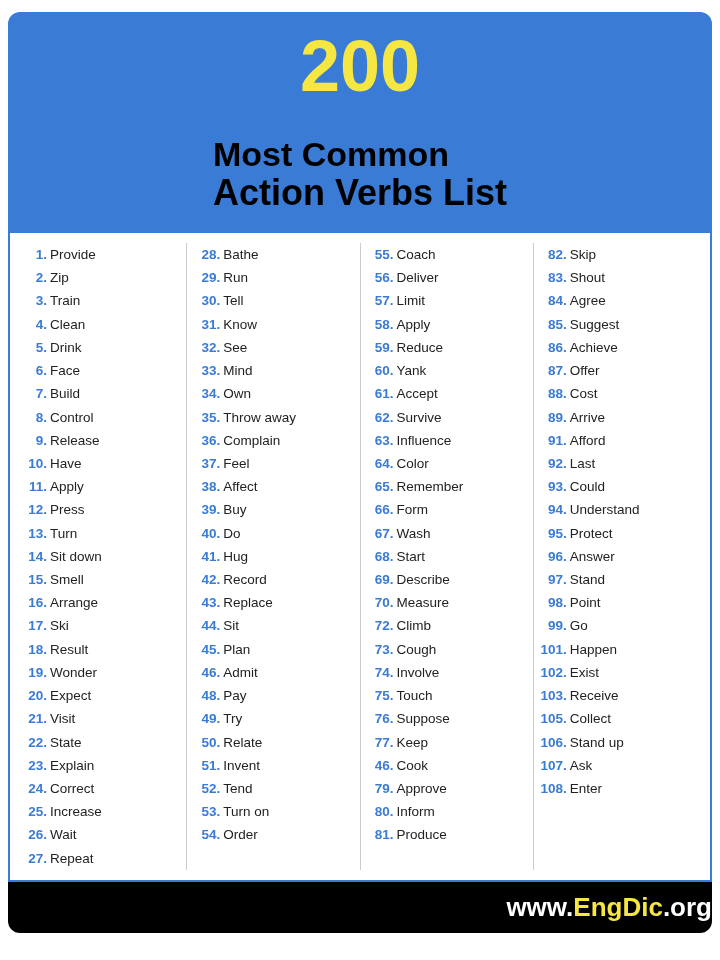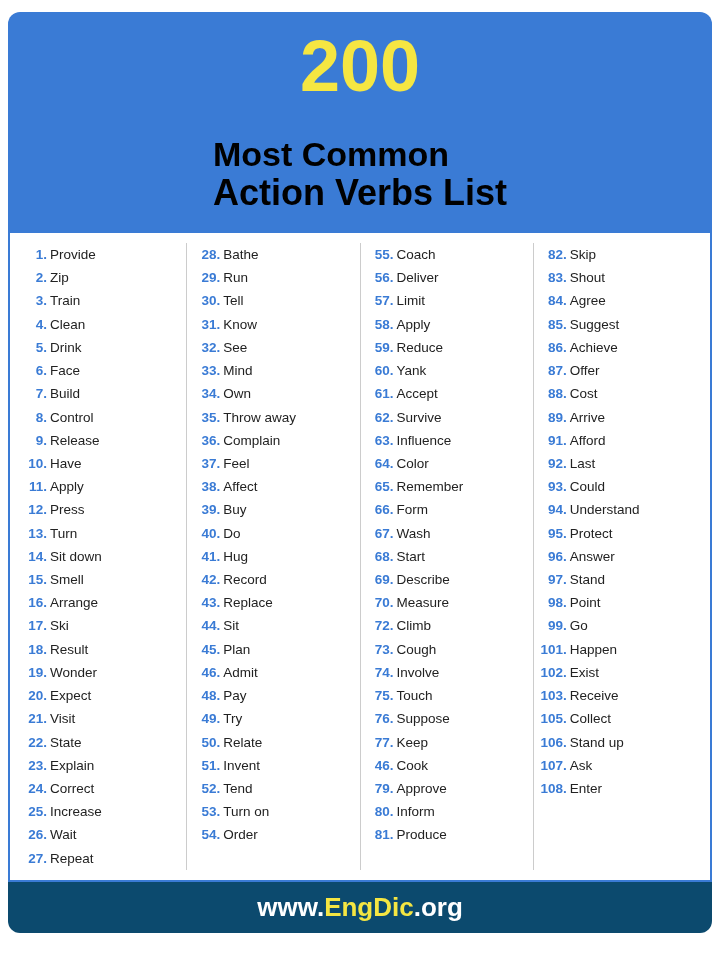--- a/index.html
+++ b/index.html
@@ -74,25 +74,25 @@
       min-width: 32px;
       text-align: right;
       padding-right: 3px;
       flex-shrink: 0;
     }
     .verb-word {
       color: #222;
       font-weight: 400;
     }
     .footer {
-      background: #0c4a6e;
+      background: #000000;
       border-radius: 0 0 12px 12px;
       margin: 0 8px 8px 8px;
       padding: 10px 0;
-      text-align: center;
+      text-align: right;
     }
     .footer-text {
       font-size: 26px;
       font-weight: 700;
       color: #fff;
     }
     .footer-text span {
       color: #f5e642;
     }
     .content-wrapper {

